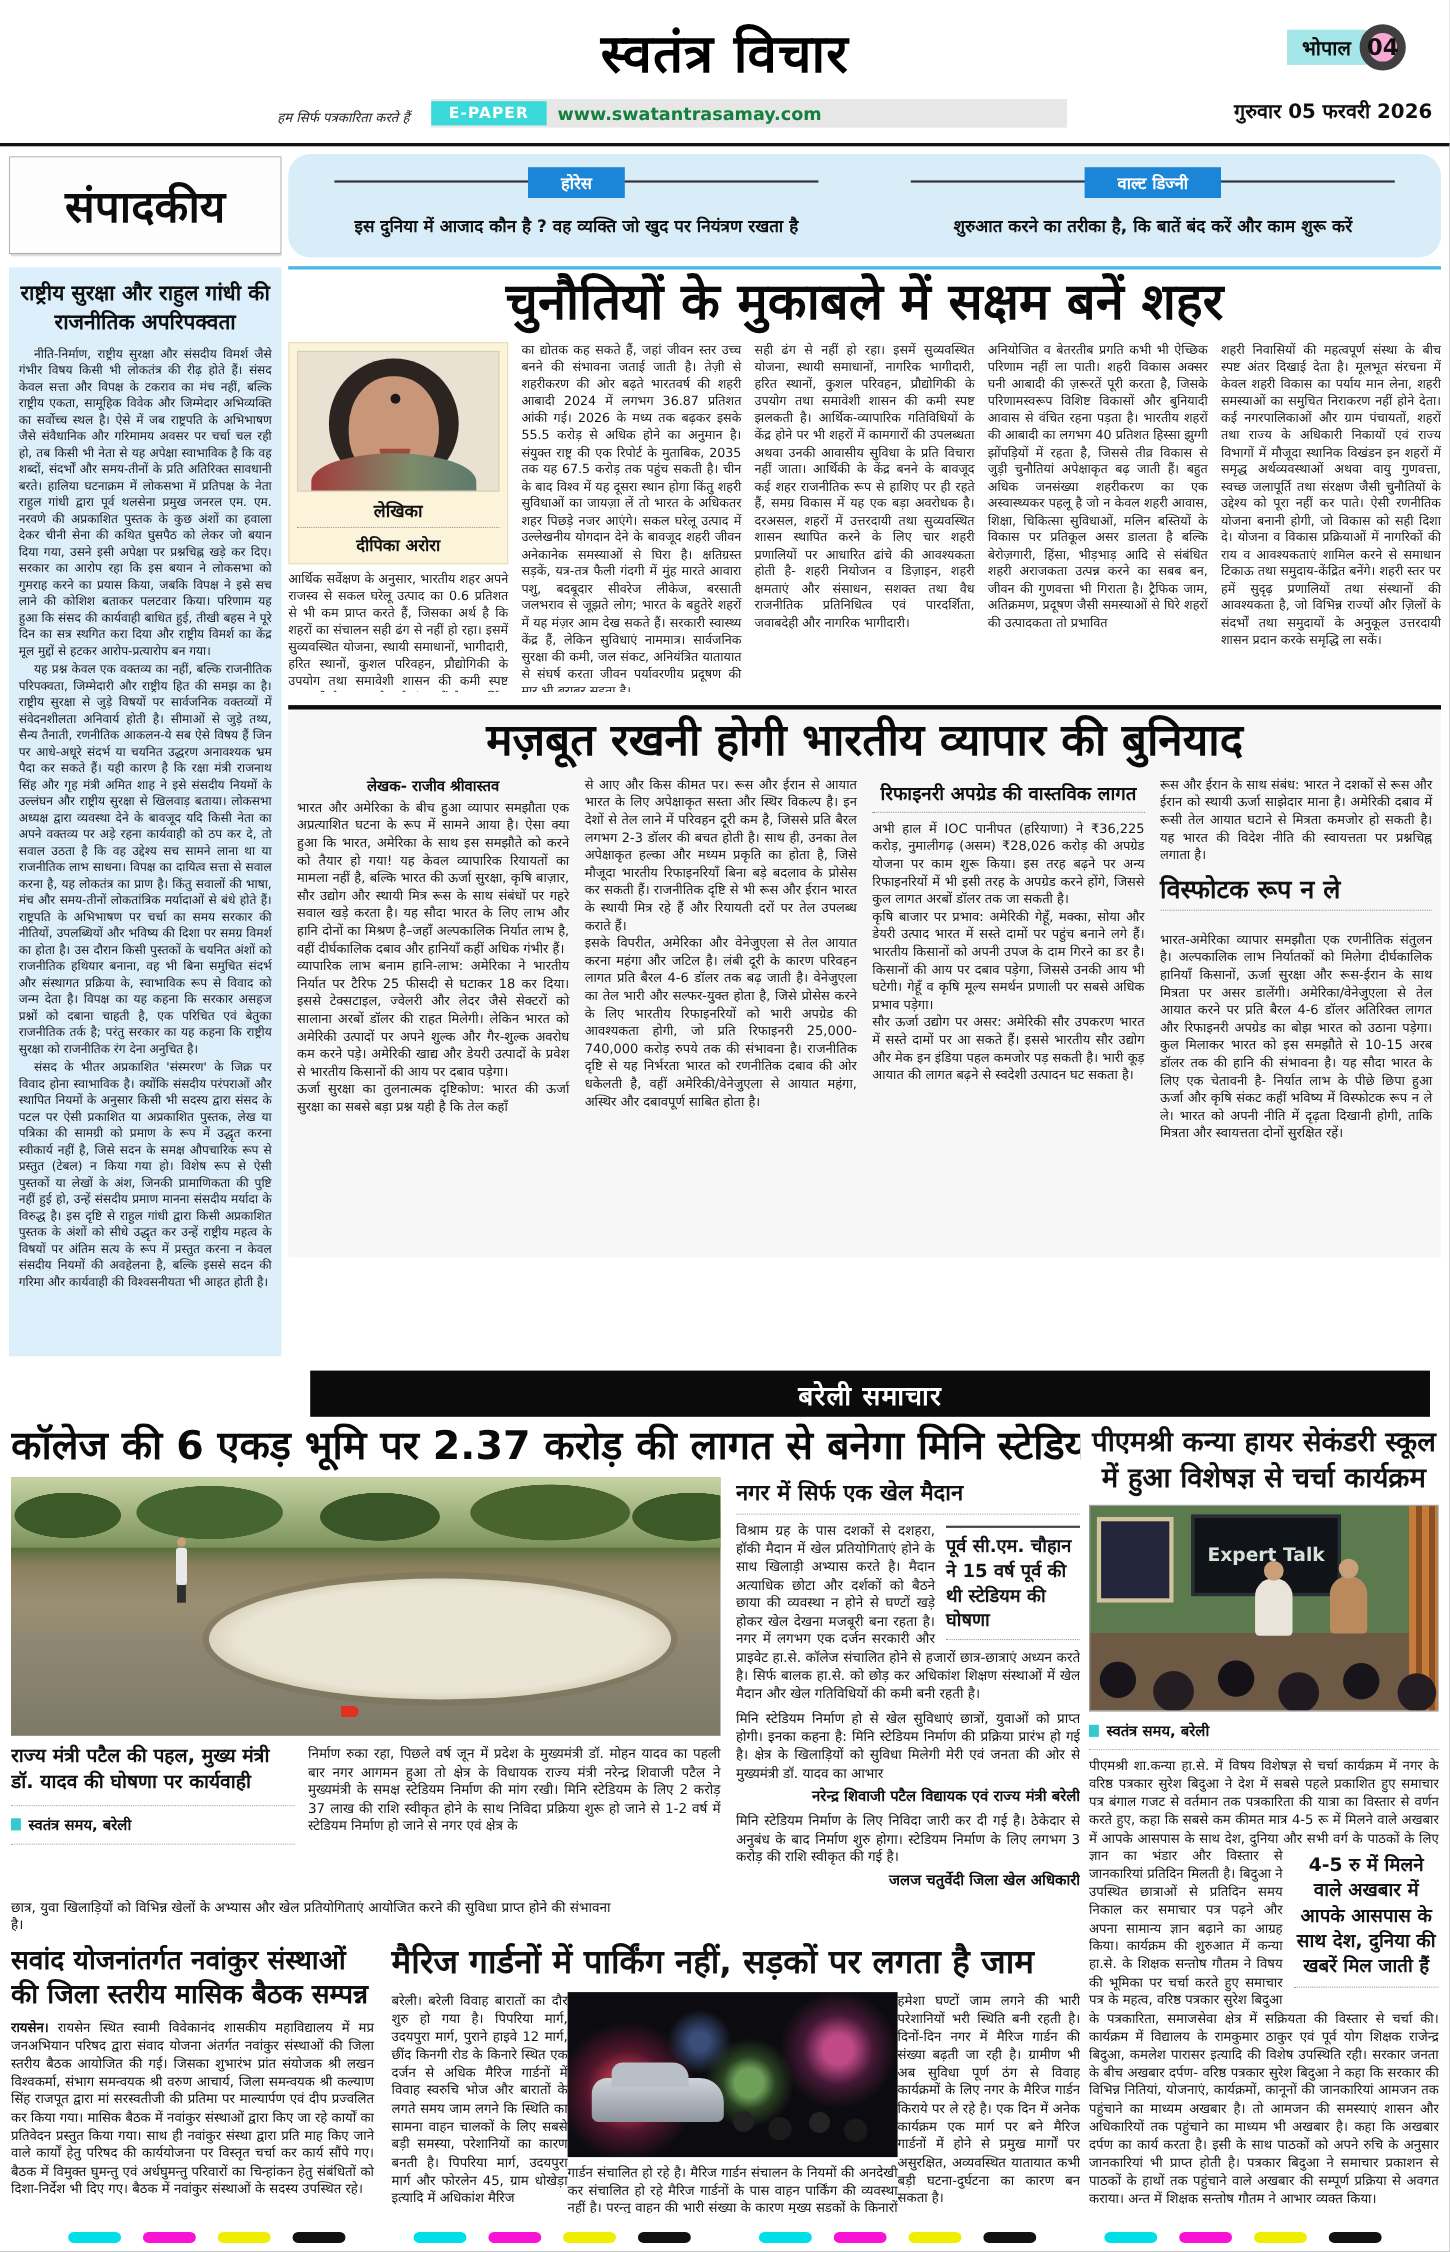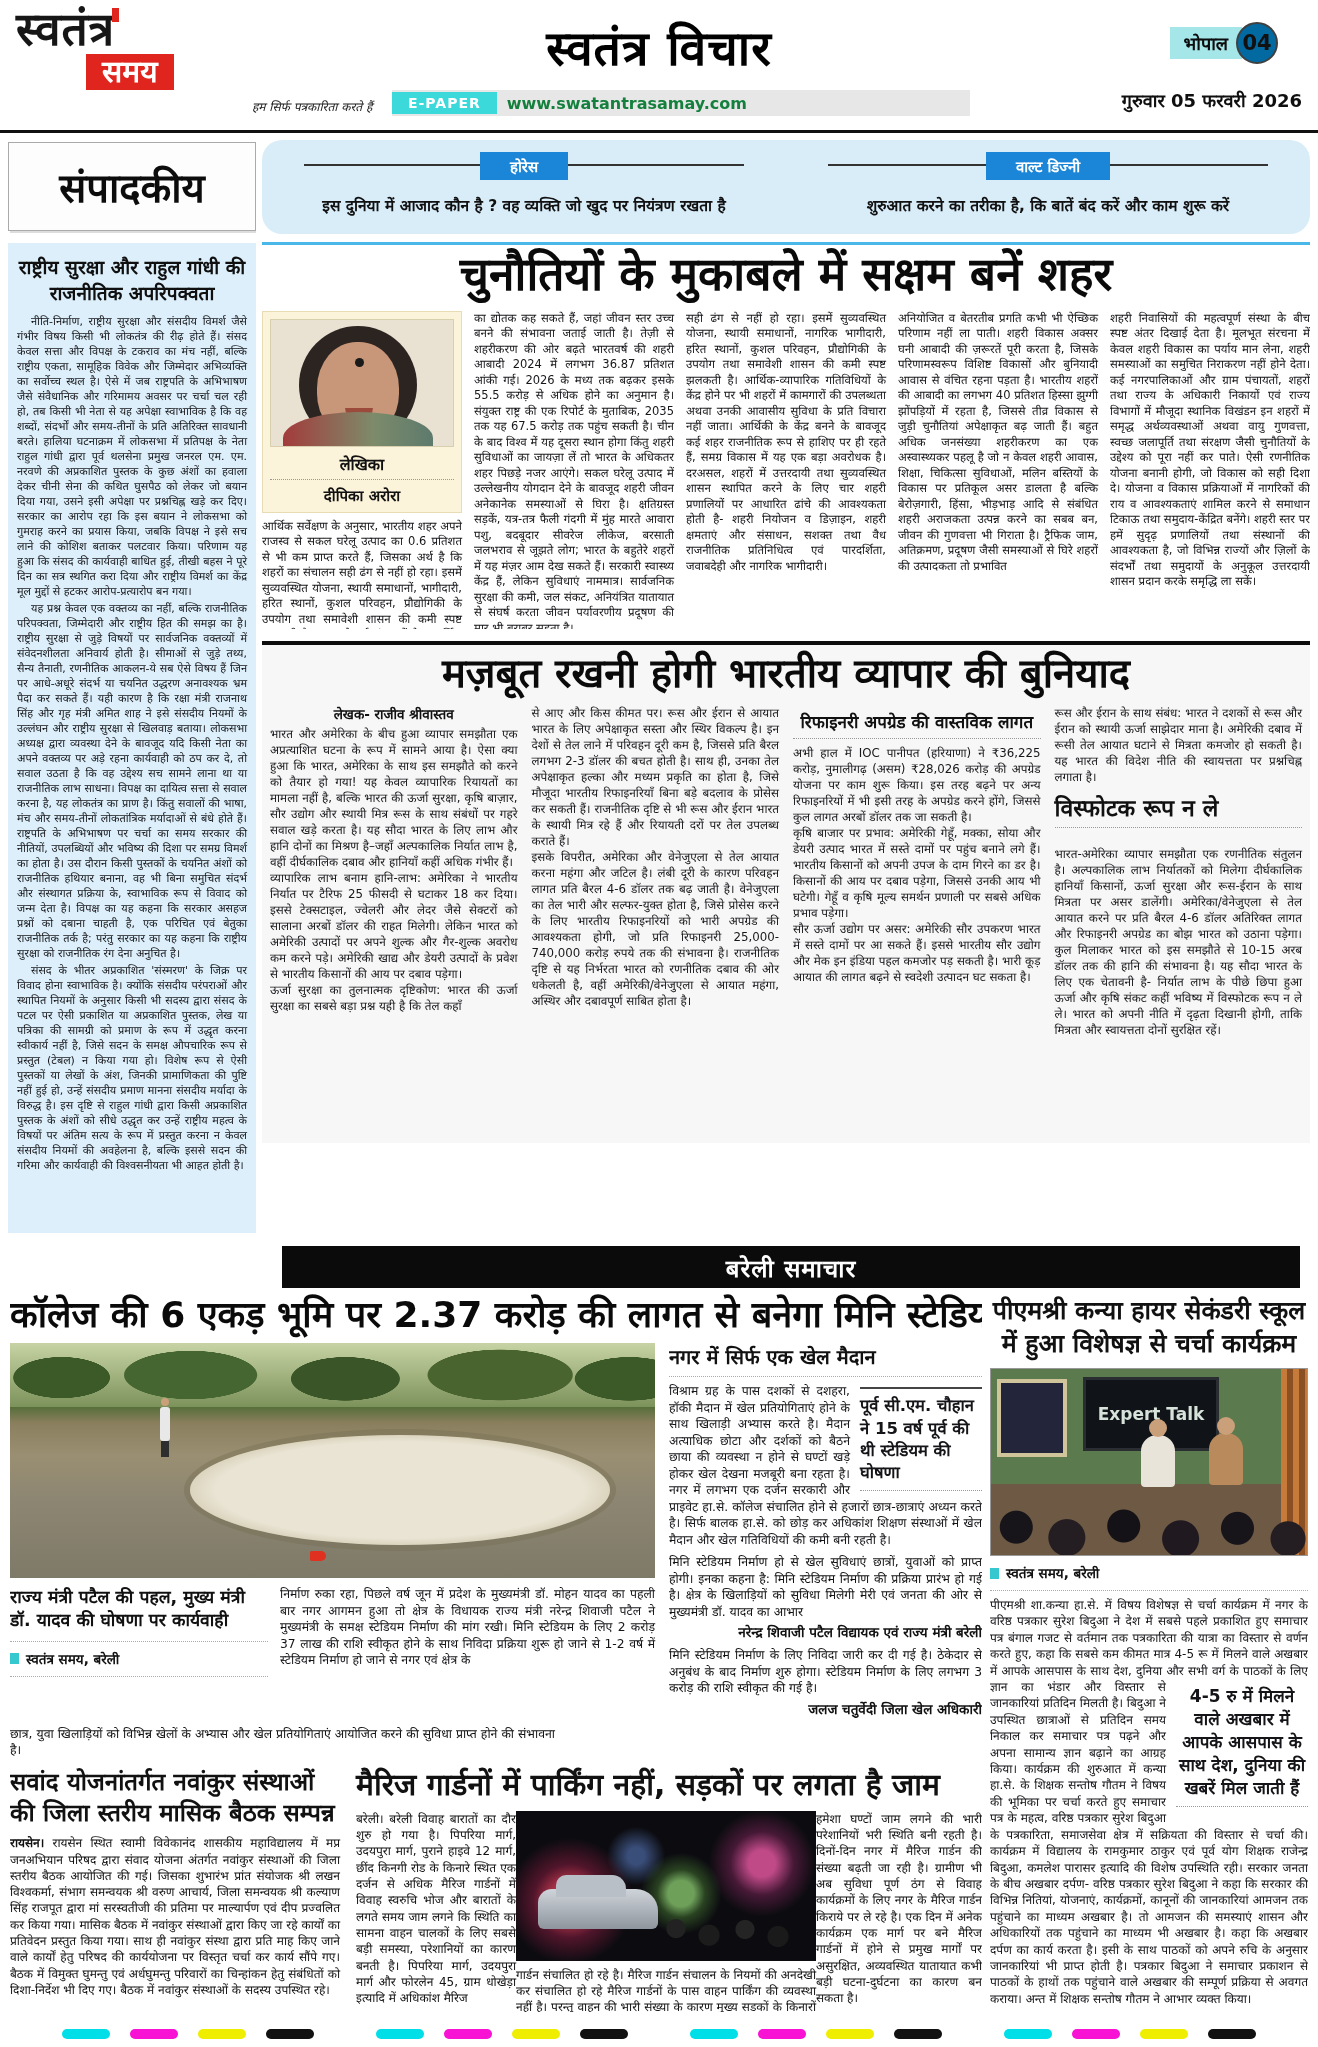--- a/index.html
+++ b/index.html
@@ -16,21 +16,21 @@
   .logo-top { font-size:46px; font-weight:800; letter-spacing:1px; color:#161616; line-height:1.0; position:relative; }
   .logo-top::after{ content:""; position:absolute; top:2px; left:96px; width:7px; height:14px; background:#e0251f; }
   .logo-bottom { display:inline-block; background:#e0251f; color:#fff; font-weight:800; font-size:30px; line-height:1.05; padding:2px 16px; margin-top:2px; margin-left:70px; }
   .tagline { position:absolute; left:252px; top:98px; font-size:12px; color:#222; font-style:italic; white-space:nowrap; }
   .page-title { position:absolute; left:0; right:0; top:14px; text-align:center; font-size:48px; font-weight:700; color:#000000; letter-spacing:1px; }
   .epaper-strip { position:absolute; left:392px; top:90px; width:578px; height:26px; background:#e7e7e7; display:flex; align-items:center; }
   .epaper-badge { background:#3bd9d9; color:#fff; font-weight:800; font-size:14px; padding:3px 16px; letter-spacing:1px; }
   .website { font-weight:700; font-size:16px; color:#15803d; padding-left:10px; }
   .city-wrap { position:absolute; right:40px; top:22px; display:flex; align-items:center; }
   .city-badge { background:#a5e6e9; color:#0c0c0c; font-weight:800; font-size:18px; padding:4px 14px; }
-  .page-circle { width:42px; height:42px; border-radius:50%; background:#0369a1; border:2px solid #404040; font-weight:800; font-size:21px; display:flex; align-items:center; justify-content:center; margin-left:-6px; z-index:2; }
+  .page-circle { width:42px; height:42px; border-radius:50%; background:#f9a8d4; border:8px solid #404040; font-weight:800; font-size:21px; display:flex; align-items:center; justify-content:center; margin-left:-6px; z-index:2; }
   .date-text { position:absolute; right:16px; top:88px; font-weight:800; font-size:18px; color:#0f0f0f; white-space:nowrap; }
   
   .editorial { position:absolute; left:8px; top:142px; width:248px; height:1098px; overflow:hidden; }
   .ed-label-box { border:1px solid #aaa; background:#fdfdfd; box-shadow:2px 2px 0 #ddd; text-align:center; font-size:40px; font-weight:800; padding:16px 4px; color:#0c0c0c; }
   .ed-blue { background:#dceffa; margin-top:12px; padding:12px 9px; height:990px; overflow:hidden; }
   .ed-title { font-size:19px; font-weight:800; text-align:center; line-height:1.35; margin-bottom:8px; color:#101010; }
   .ed-blue p { font-size:11px; line-height:15px; text-align:justify; text-indent:14px; margin-bottom:2px; color:#16161a; }
   
   .right-top { position:absolute; left:262px; top:140px; width:1048px; }
   .quotes-box { background:#d9edf9; border-radius:20px; height:94px; display:flex; }
@@ -121,24 +121,20 @@
   .reg-group { display:flex; gap:20px; }
   .dash { width:48px; height:10px; border-radius:5px; }
   .d-c { background:#00dfe8; } .d-m { background:#f712d4; } .d-y { background:#f0ee00; } .d-k { background:#111; }
 </style>
 </head>
 <body>
 
 <div class="page">
 
   <header class="header">
-    <div class="logo-block">
-      <div class="logo-top">स्वतंत्र</div>
-      <div class="logo-bottom">समय</div>
-    </div>
     <div class="tagline">हम सिर्फ पत्रकारिता करते हैं</div>
     <div class="page-title">स्वतंत्र विचार</div>
     <div class="epaper-strip">
       <span class="epaper-badge">E-PAPER</span>
       <span class="website">www.swatantrasamay.com</span>
     </div>
     <div class="city-wrap">
       <span class="city-badge">भोपाल</span>
       <span class="page-circle">04</span>
     </div>

